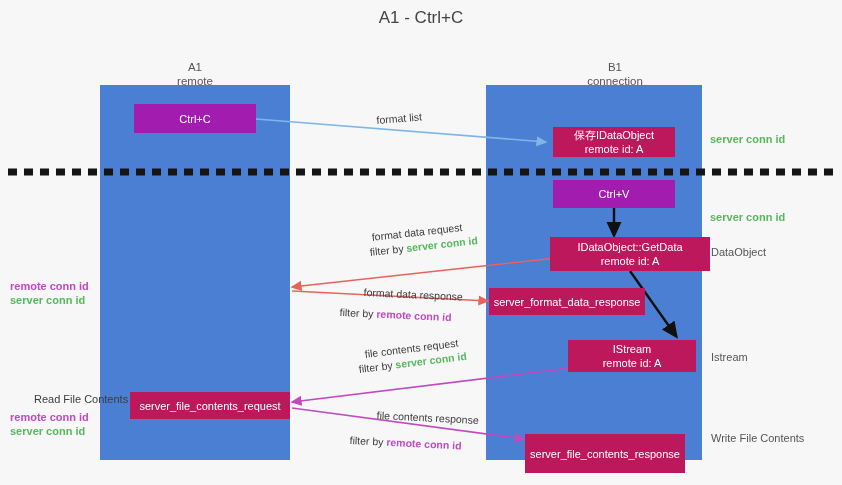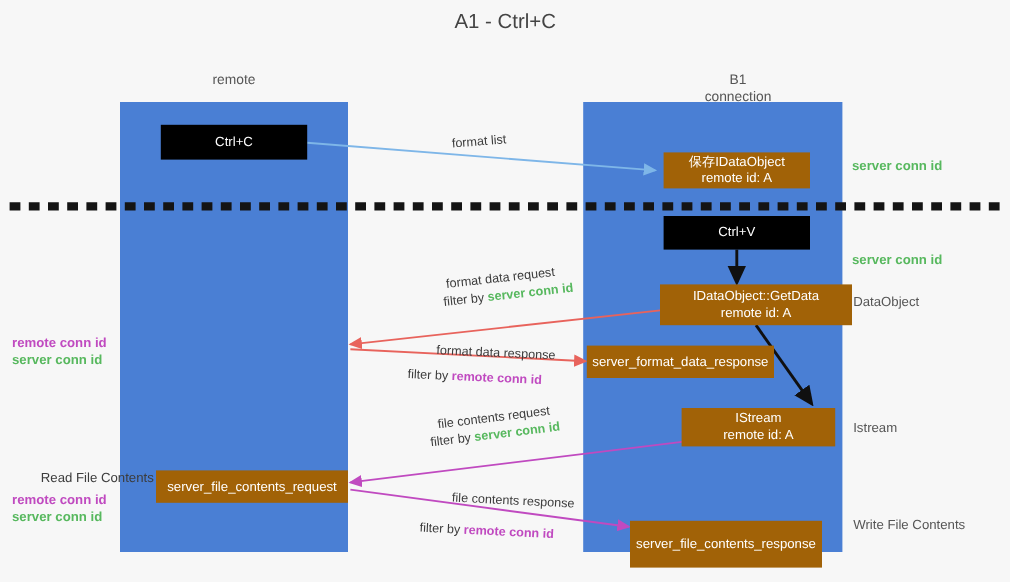--- a/index.html
+++ b/index.html
@@ -22,22 +22,22 @@
   }
 
   .lane{position:absolute;background:#4a7fd4;}
 
   .node{
     position:absolute;box-sizing:border-box;
     display:flex;align-items:center;justify-content:center;
     text-align:center;color:#ffffff;font-size:11px;line-height:14px;
     padding:2px 4px;
   }
-  .node.green{background:#000000;text-align:right;}
-  .node.orange{background:#a16207;}
+  .node.green{background:#a21caf;text-align:right;}
+  .node.orange{background:#be185d;}
   .node .l2{display:block;}
 
   .lbl{position:absolute;font-size:11px;line-height:14px;white-space:nowrap;}
   .lbl.green{color:#57b85e;font-weight:bold;}
   .lbl.magenta{color:#c04ac0;font-weight:bold;}
   .lbl.dark{color:#3c3c3c;padding-left:28px;}
   .lbl.grey{color:#555;}
 
   .rot{position:absolute;font-size:10.5px;line-height:14px;white-space:nowrap;
        transform-origin:0 0;color:#3c3c3c;}
@@ -49,20 +49,21 @@
 </head>
 <body>
 
 <div id="stage">
 
   <div class="title">
     <div>A1 - Ctrl+C</div>
   </div>
 
   <div class="colhead" style="left:120px;top:60px;width:150px;">
+    <div>A1</div>
     <div>remote</div>
   </div>
   <div class="colhead" style="left:540px;top:60px;width:150px;">
     <div>B1</div>
     <div>connection</div>
   </div>
 
   <div class="lane" style="left:100px;top:85px;width:190px;height:375px;"></div>
   <div class="lane" style="left:486px;top:85px;width:216px;height:375px;"></div>
 

